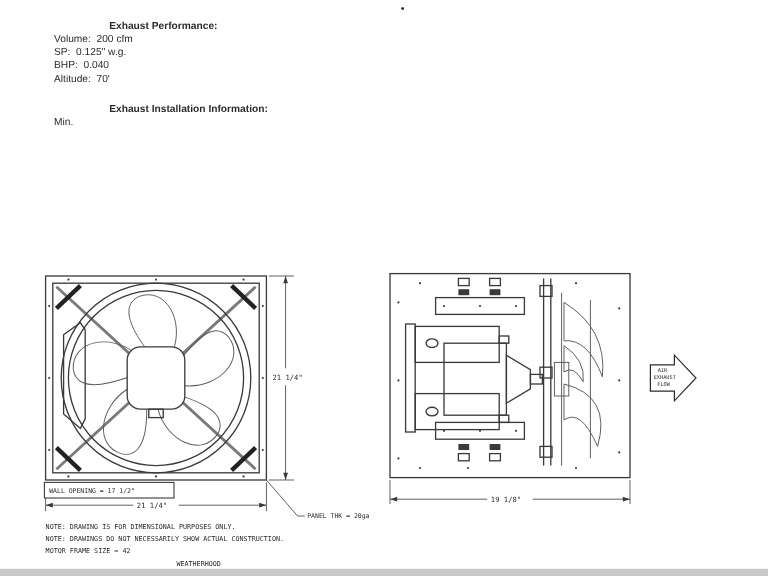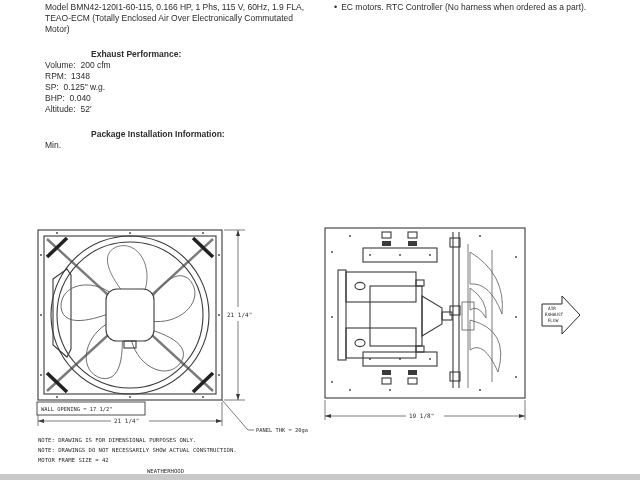--- a/index.html
+++ b/index.html
@@ -18,46 +18,39 @@
             font-size:5.6px;color:#2b2b2b;white-space:pre;letter-spacing:0;}
   .bottom-bar{position:absolute;left:0;bottom:0;width:640px;height:6px;background:#c9c9c9;}
   .st{stroke:#3a3a3a;fill:none;stroke-width:1.1;}
   .stThin{stroke:#5a5a5a;fill:none;stroke-width:0.8;}
   .stFill{fill:#3a3a3a;stroke:none;}
 </style>
 </head>
 <body>
 
 <div class="col" style="left:45px;top:2px;width:292px;">
-  <div>
-    <div class="line">Model BMN42-120I1-60-115, 0.166 HP, 1 Phs, 115 V, 60Hz, 1.9 FLA,</div>
-    <div class="line">TEAO-ECM (Totally Enclosed Air Over Electronically Commutated</div>
-    <div class="line">Motor)</div>
-  </div>
   <div class="gap-md"></div>
   <div>
     <div class="line bold">Exhaust Performance:</div>
     <div class="line">Volume:  200 cfm</div>
-    <div class="line">RPM:  1348</div>
     <div class="line">SP:  0.125" w.g.</div>
     <div class="line">BHP:  0.040</div>
-    <div class="line">Altitude:  52'</div>
+    <div class="line">Altitude:  70'</div>
   </div>
   <div class="gap-md"></div>
   <div>
-    <div class="line bold">Package Installation Information:</div>
+    <div class="line bold">Exhaust Installation Information:</div>
     <div class="line">Min.</div>
   </div>
 </div>
 
 <div class="col" style="left:334px;top:2px;width:300px;">
   <div class="bullet-row">
     <span class="bullet-glyph">•</span>
     <div>
-      <div class="line">EC motors. RTC Controller (No harness when ordered as a part).</div>
     </div>
   </div>
 </div>
 
 <svg style="left:35px;top:225px;" width="290" height="215" viewBox="0 0 290 215">
 
   <rect class="st" x="3" y="5" width="184" height="170"></rect>
   <rect class="st" x="9" y="11" width="172" height="158"></rect>
 
   <g class="stFill">

